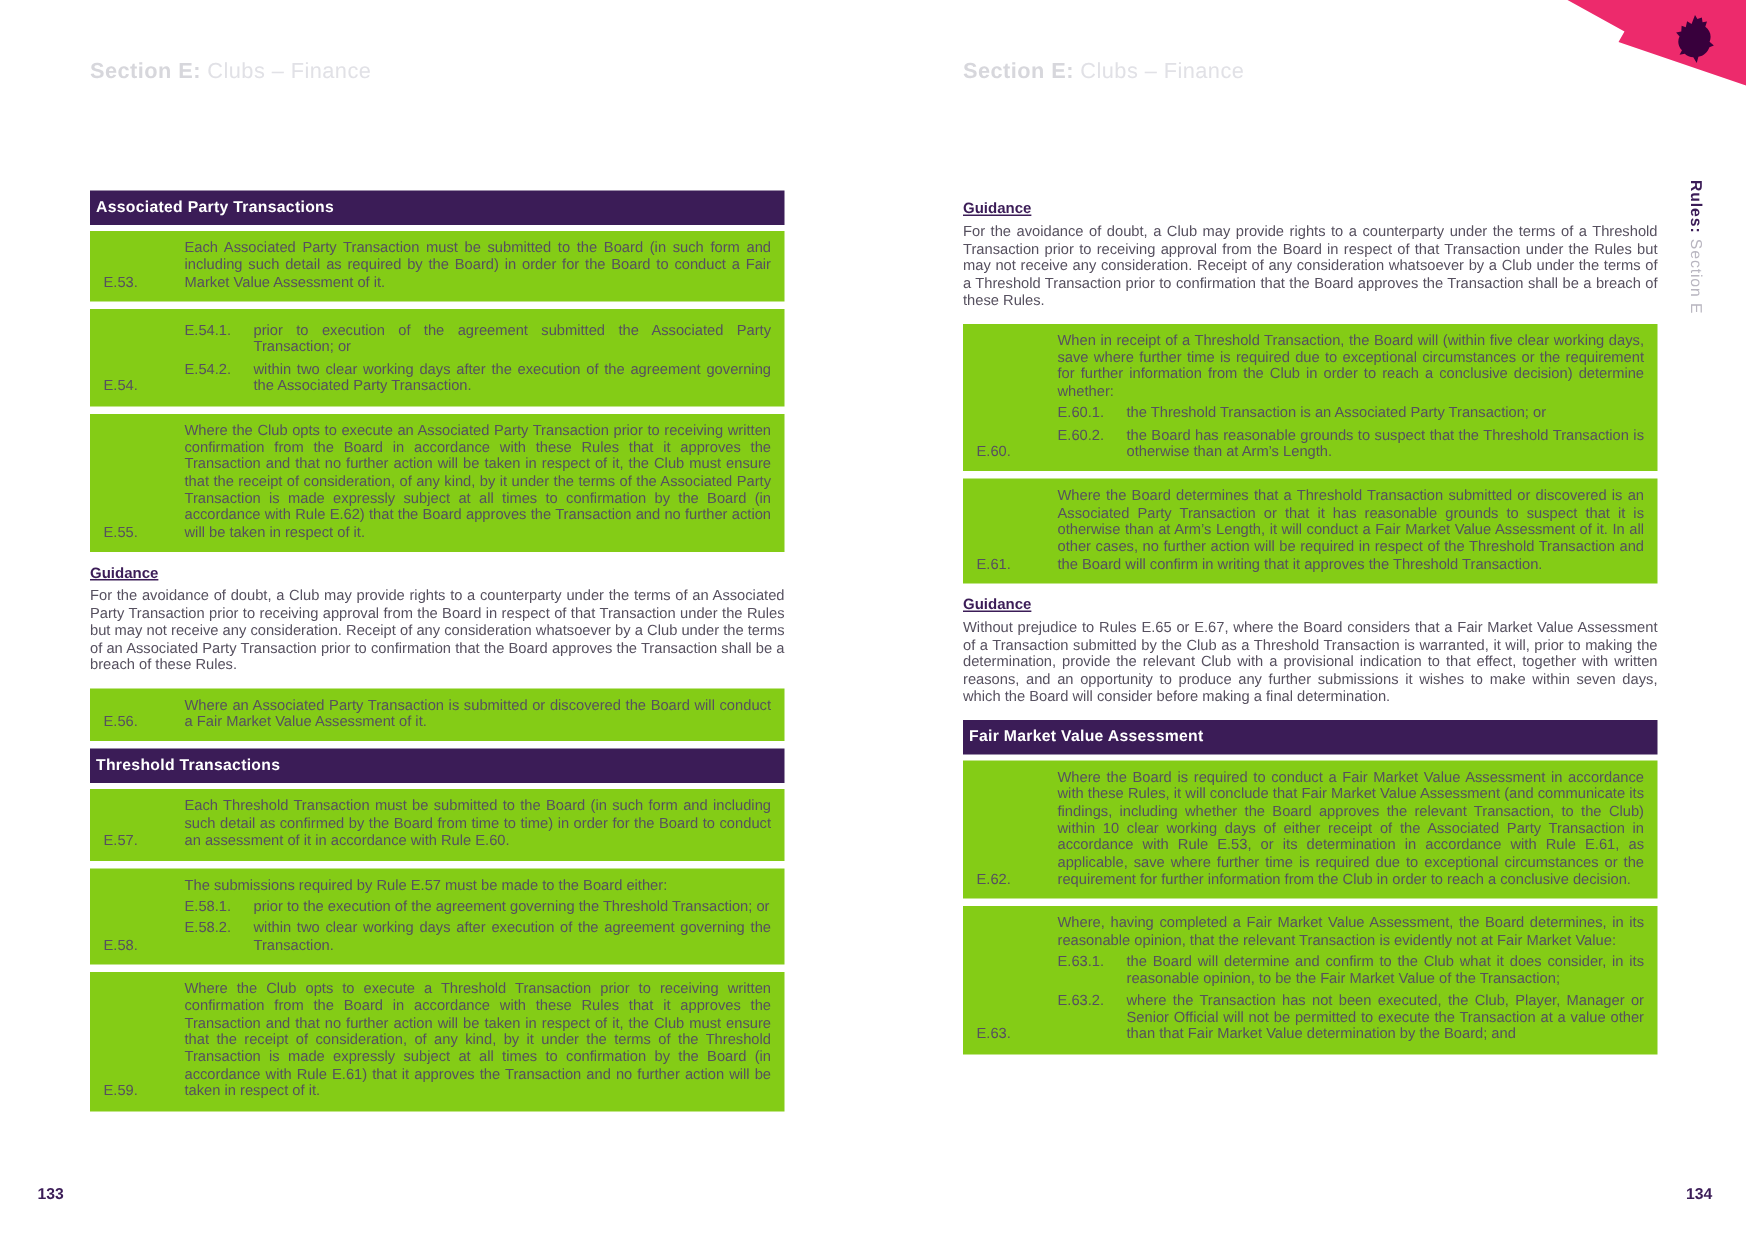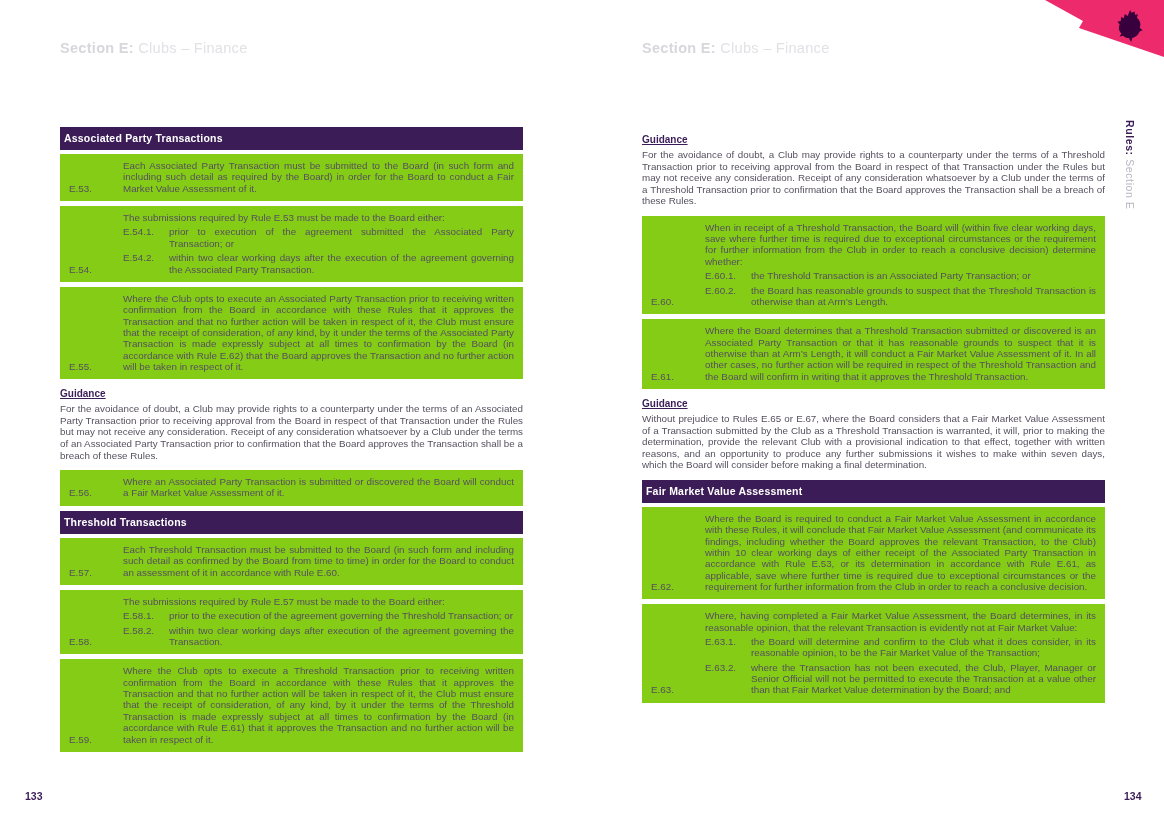--- a/index.html
+++ b/index.html
@@ -72,21 +72,20 @@
       <div class="bar"><span>Associated Party Transactions</span></div>
       <div class="rule">
         <div class="num">E.53.</div>
         <div class="body">
           <div class="rtext">Each Associated Party Transaction must be submitted to the Board (in such form and including such detail as required by the Board) in order for the Board to conduct a Fair Market Value Assessment of it.</div>
         </div>
       </div>
       <div class="rule">
         <div class="num">E.54.</div>
         <div class="body">
-          <div class="rtext">The submissions required by Rule E.53 must be made to the Board either:</div>
           <div class="sub">
             <div class="snum">E.54.1.</div>
             <div class="stext">prior to execution of the agreement submitted the Associated Party Transaction; or</div>
           </div>
           <div class="sub">
             <div class="snum">E.54.2.</div>
             <div class="stext">within two clear working days after the execution of the agreement governing the Associated Party Transaction.</div>
           </div>
         </div>
       </div>

